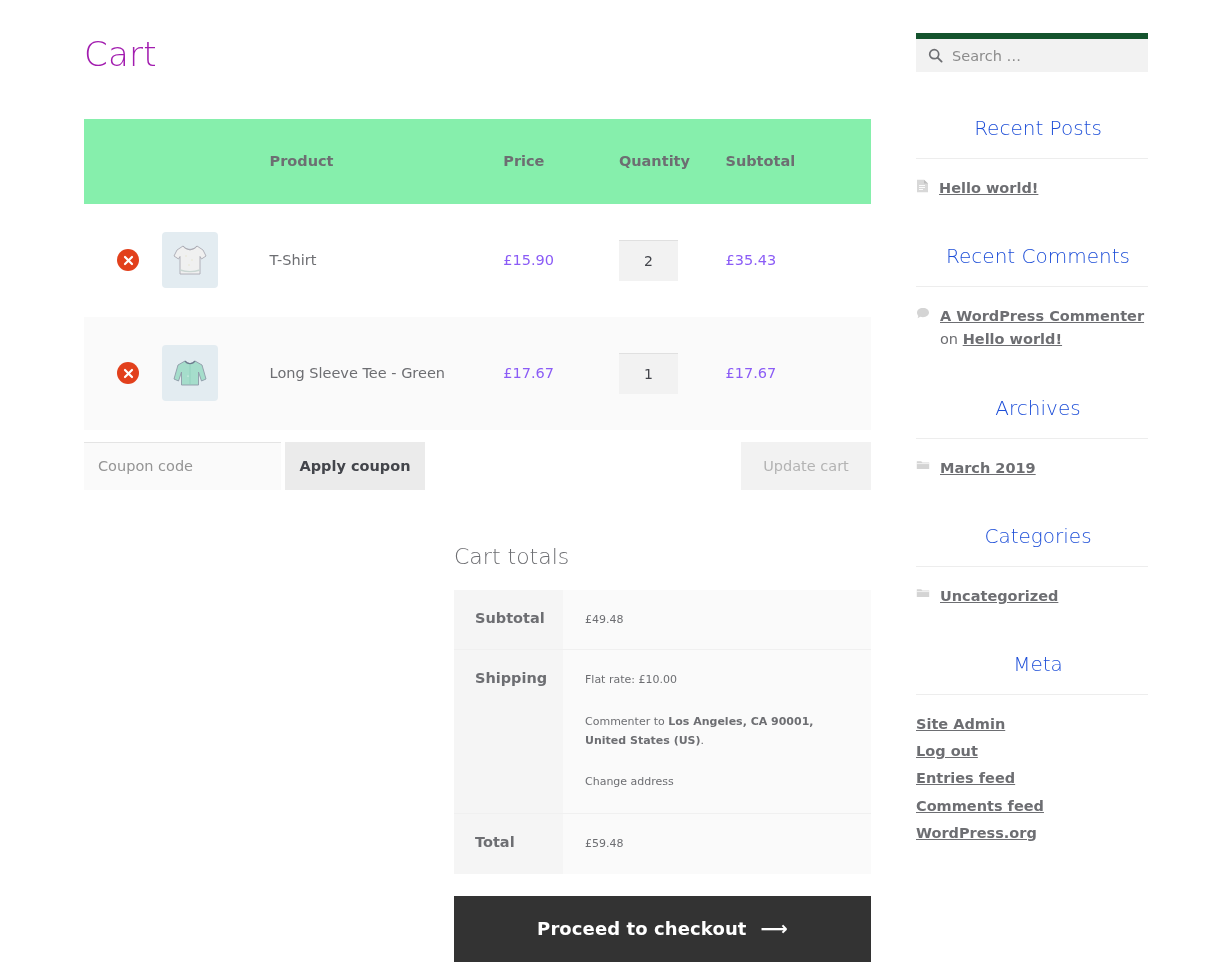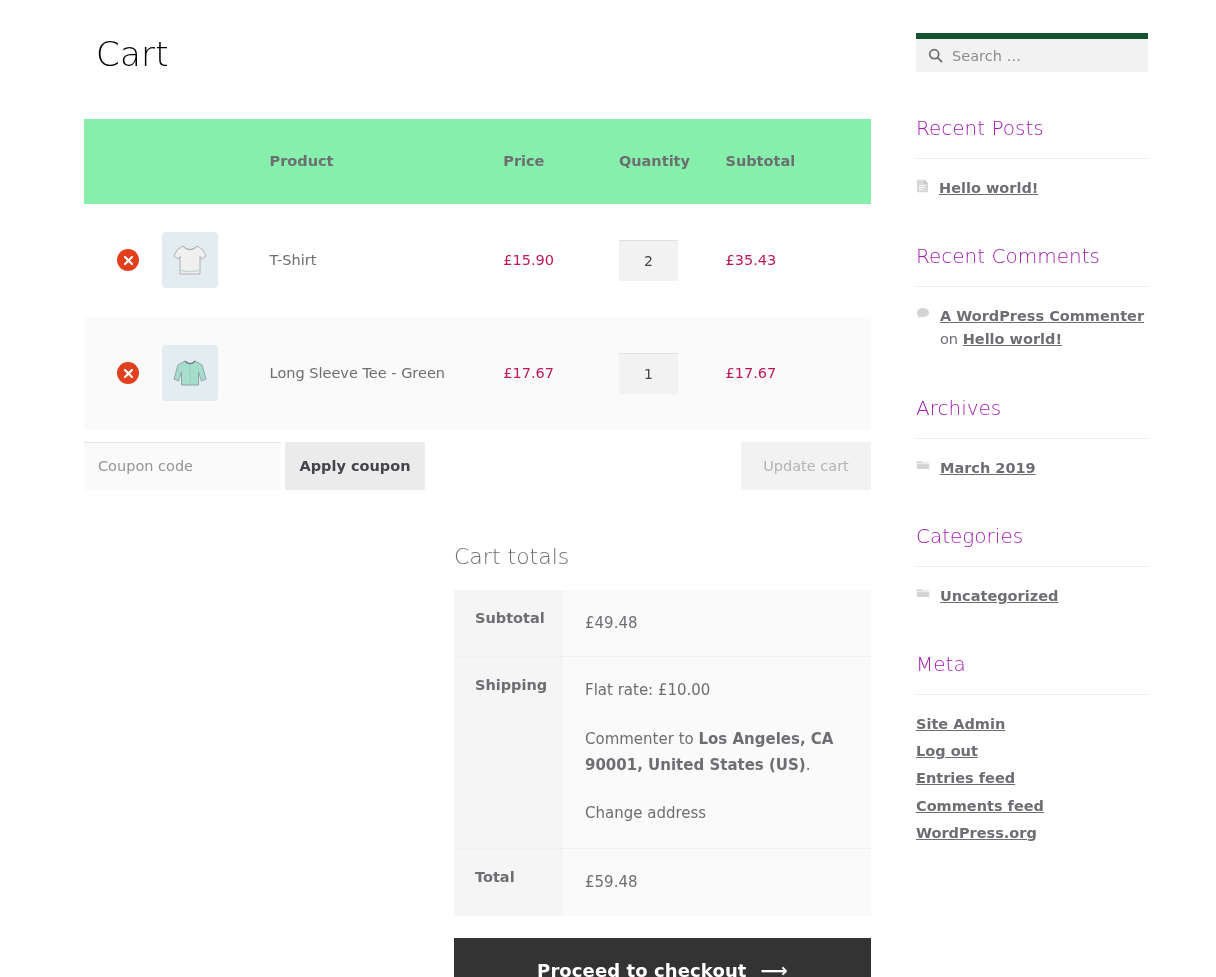--- a/index.html
+++ b/index.html
@@ -22,23 +22,23 @@
   .main {
     position: absolute;
     left: 84px;
     top: 0;
     width: 787px;
   }
 
   .page-title {
     font-size: 34px;
     font-weight: 300;
-    color: #000000;
+    color: #a21caf;
     letter-spacing: .2px;
-    margin: 34px 0 0 12px;
+    margin: 34px 0 0 0;
     line-height: 1.2;
   }
 
   
   .cart-table {
     margin-top: 44px;
     width: 787px;
     border-collapse: collapse;
     table-layout: fixed;
   }
@@ -88,21 +88,21 @@
     background: #e3ecf1;
     border-radius: 4px;
     display: flex;
     align-items: center;
     justify-content: center;
     overflow: hidden;
   }
   .thumb svg { display:block; }
 
   .product-name { color: #6d6e72; }
-  .price, .subtotal { color: #be185d; }
+  .price, .subtotal { color: #8b5cf6; }
 
   .qty-box {
     width: 59px; height: 41px;
     background: #f2f2f2;
     border: none;
     border-top: 1px solid #e0e0e0;
     font-size: 14px;
     font-family: inherit;
     color: #43454b;
     text-align: center;
@@ -181,21 +181,21 @@
     text-align: left;
     font-size: 14.5px;
     font-weight: 700;
     color: #6d6e72;
     padding: 20px 0 20px 21px;
     vertical-align: top;
     border-bottom: 1px solid #f0f0f0;
   }
   .totals-table td {
     background: #fafafa;
-    font-size: 15px;
+    font-size: 11px;
     color: #6d6e72;
     padding: 20px 22px 20px 22px;
     vertical-align: top;
     line-height: 1.75;
     border-bottom: 1px solid #f0f0f0;
   }
   .totals-table tr:last-child th,
   .totals-table tr:last-child td { border-bottom: none; }
 
   .row-subtotal th, .row-subtotal td { height: 58px; }
@@ -258,23 +258,24 @@
     font-family: inherit;
     color: #43454b;
     padding: 0;
   }
   .search-input::placeholder { color: #8c8c8c; }
 
   .widget { margin-top: 44px; }
   .widget-title {
     font-size: 20px;
     font-weight: 300;
-    color: #a21caf;
-    margin: 0 0 18px 0;
+    color: #1d4ed8;
+    margin: 0 0 18px 12px;
     line-height: 1.2;
+    text-align: center;
   }
   .widget-rule {
     border: none;
     border-top: 1px solid #ededed;
     margin: 0 0 18px 0;
   }
   .widget-list { list-style: none; margin: 0; padding: 0; }
   .widget-list li {
     display: flex;
     align-items: flex-start;

